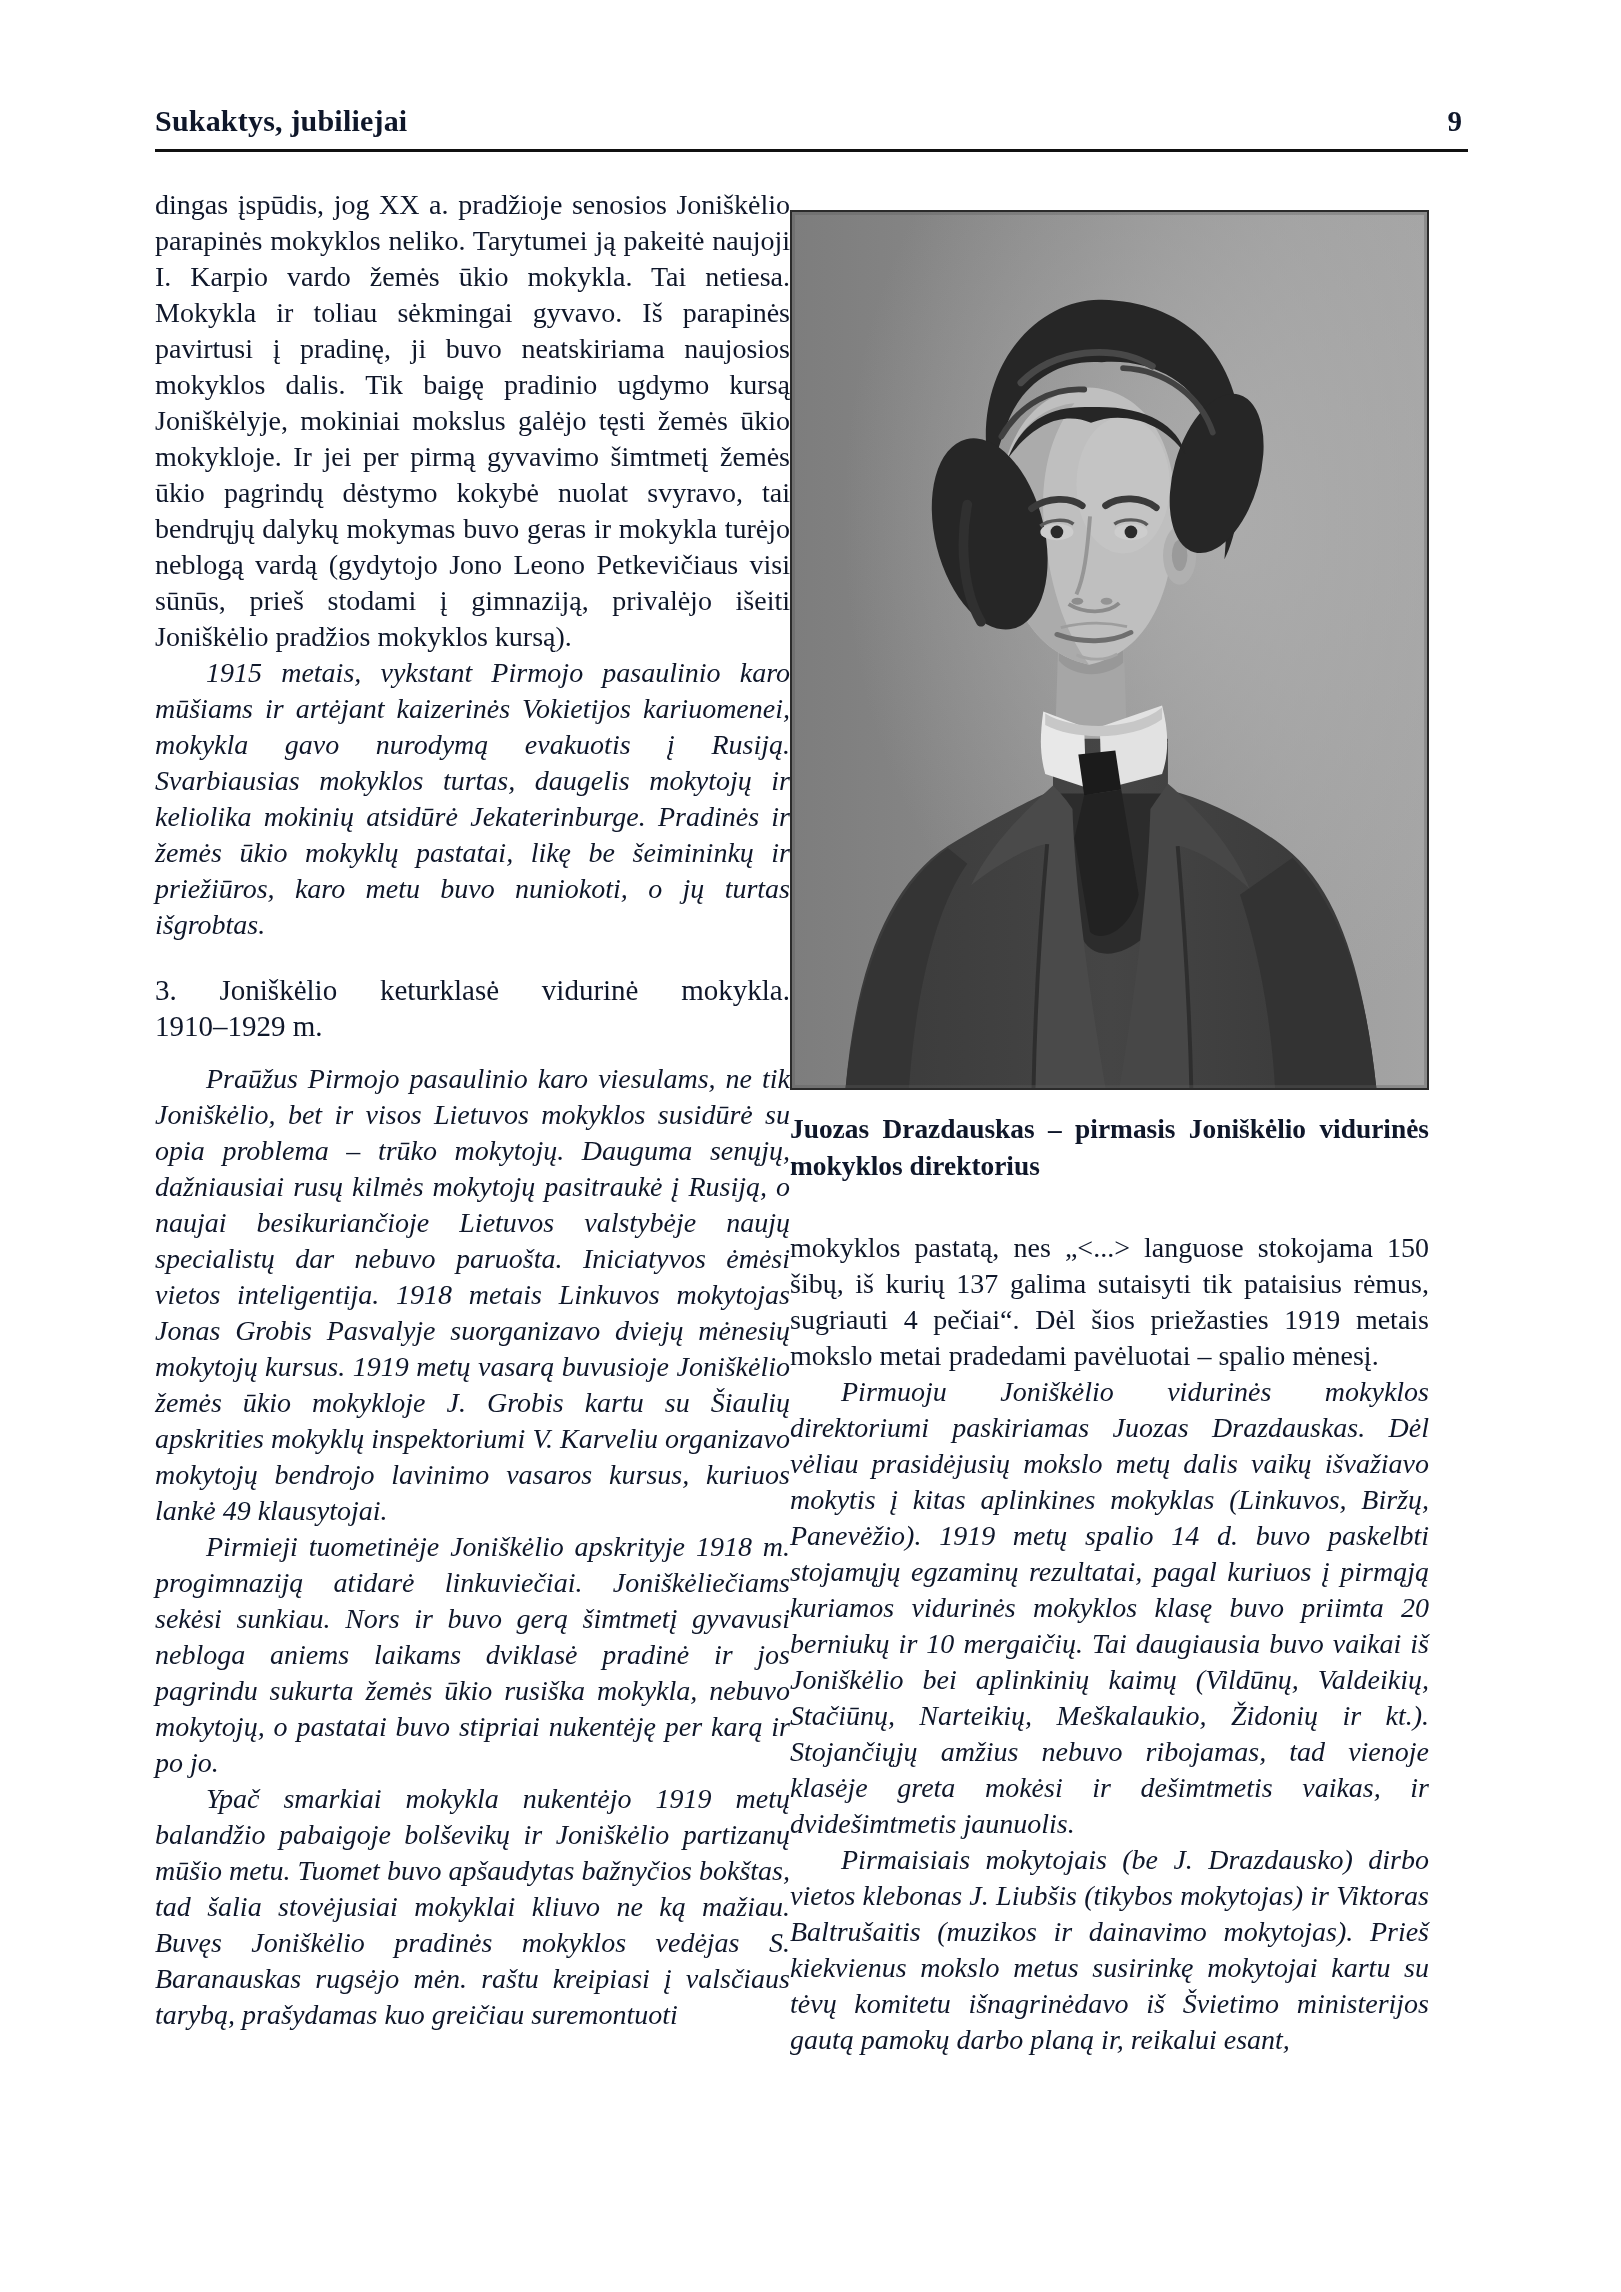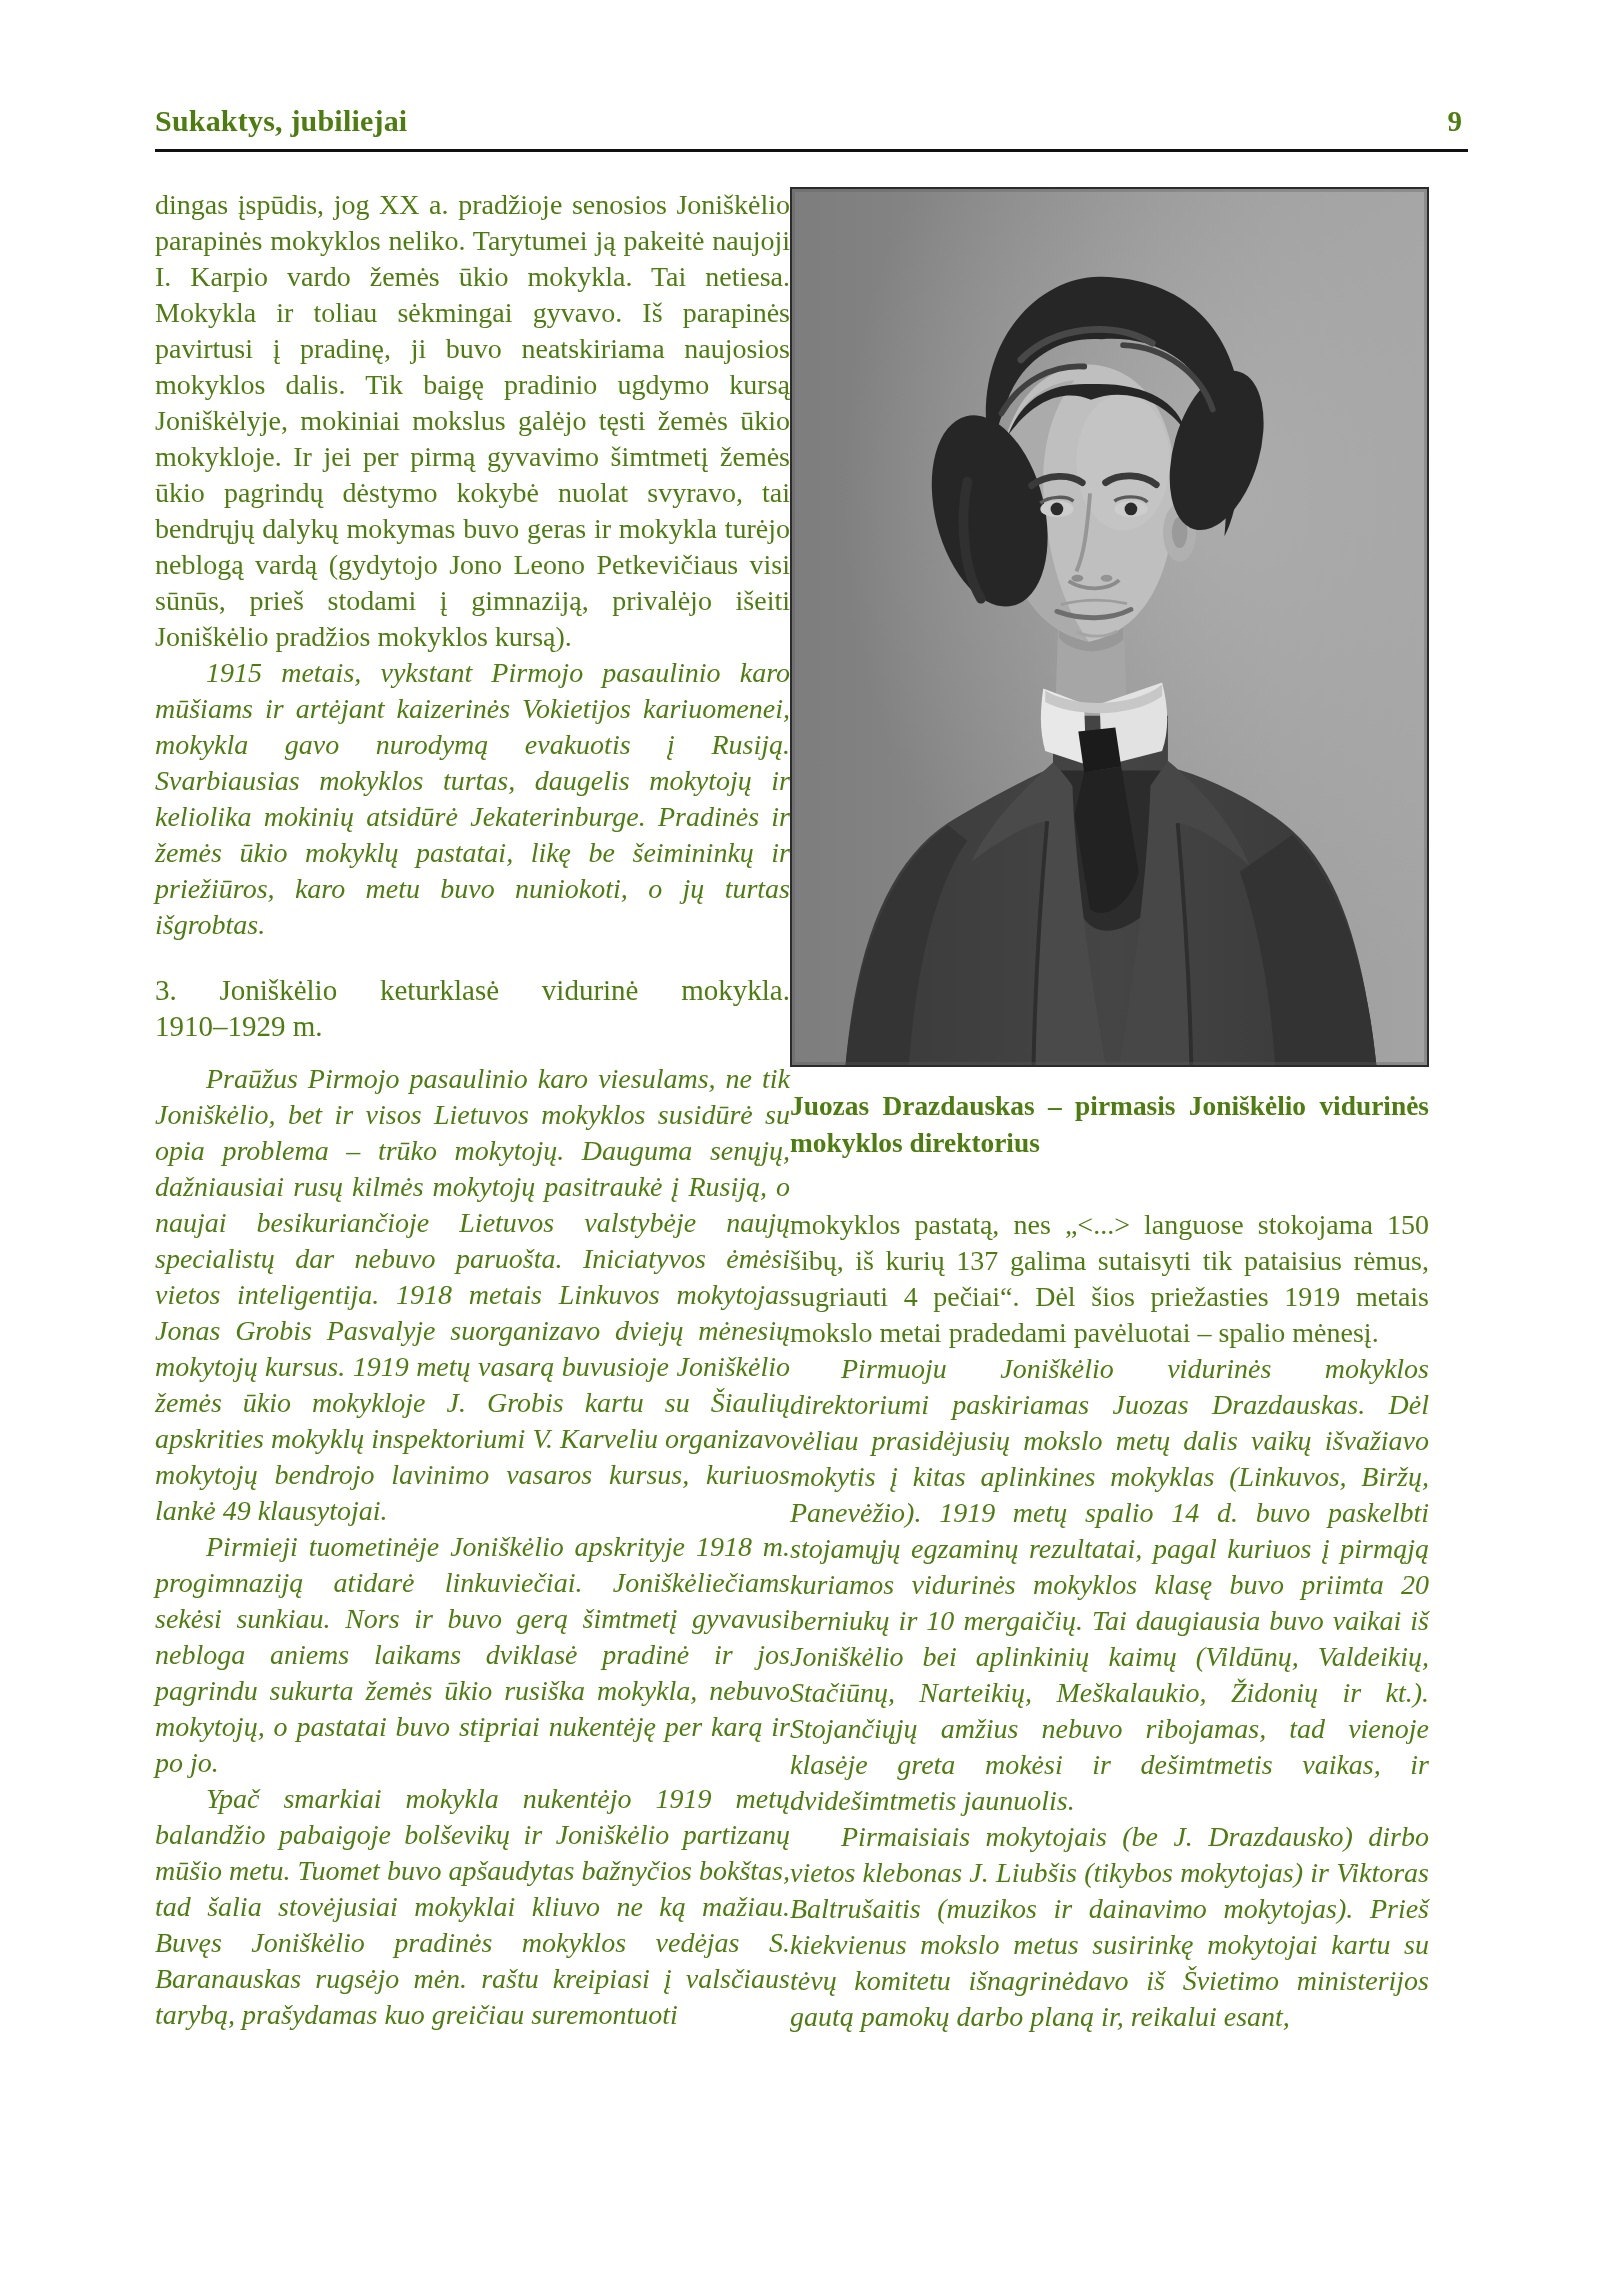--- a/index.html
+++ b/index.html
@@ -2,30 +2,30 @@
 <html lang="lt"><head>
 <meta charset="utf-8">
 <style>
   html,body{margin:0;padding:0;background:#ffffff;}
   .page{
     position:relative;
     width:1621px;height:2069px;
     background:#ffffff;
     overflow:hidden;
     font-family:"Liberation Serif","DejaVu Serif",serif;
-    color:#4d7c0f;
+    color:#0f172a;
   }
   .content{position:absolute;left:155px;top:104px;width:1313px;}
   .pg-header{display:flex;justify-content:space-between;align-items:baseline;}
   .pg-header .title{font-size:30px;font-weight:bold;letter-spacing:0.2px;}
   .pg-header .pageno{font-size:29px;font-weight:bold;padding-right:5.9px;}
   .header-rule{margin-top:10.8px;height:2.9px;background:#111;}
   .columns{display:flex;margin-top:35px;}
   .col-left{width:635px;}
-  .col-right{width:639px;}
+  .col-right{width:639px;margin-top:23px;}
   .body-par{
     margin:0;
     font-size:28px;
     line-height:36px;
     text-align:justify;
     text-justify:inter-word;
   }
   .indent{text-indent:51px;font-style:italic;}
   .section-heading{
     margin:29px 0 17.6px 0;

